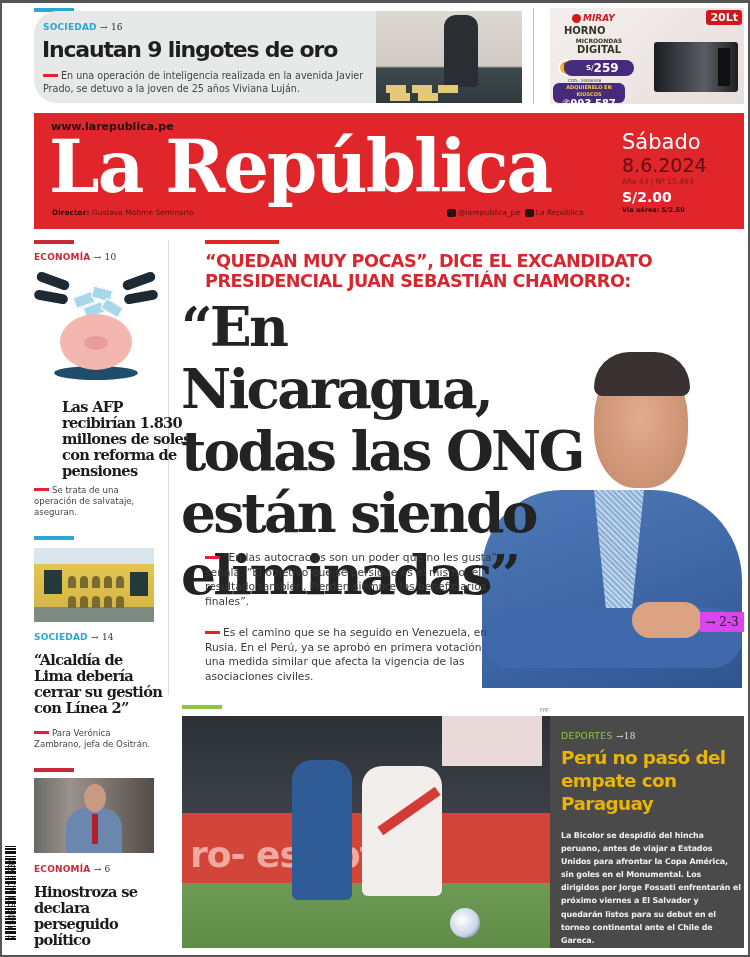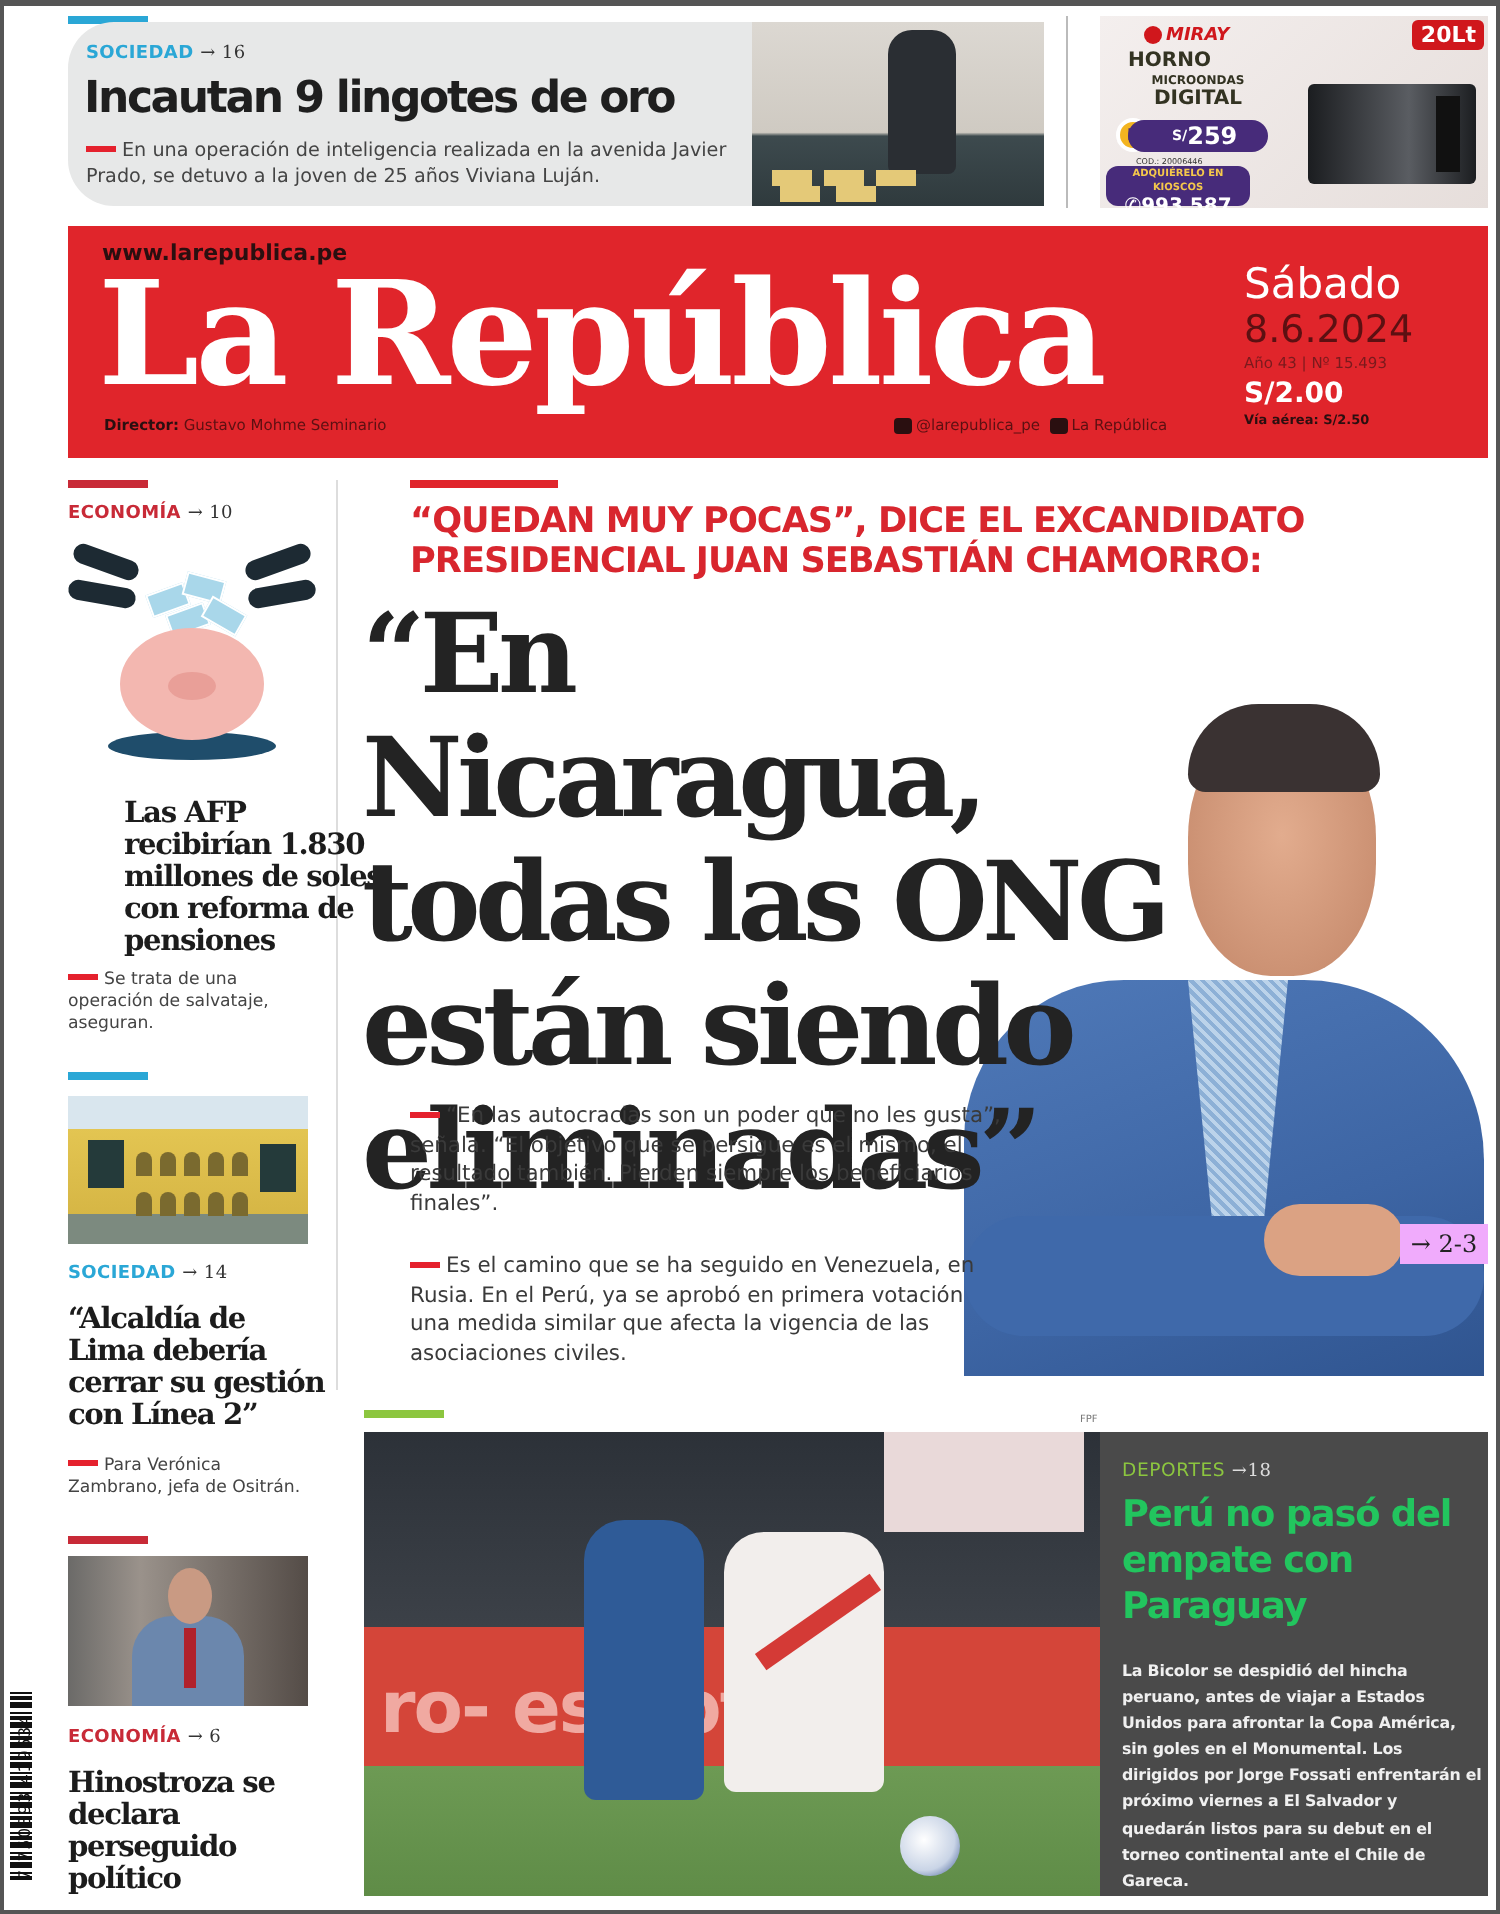--- a/index.html
+++ b/index.html
@@ -87,37 +87,37 @@
   .main-head { left: 181px; top: 296px; width: 430px; font-family: "DejaVu Serif", serif; font-weight: bold; font-size: 55px; line-height: 62px; letter-spacing: -2.8px; color: #232323; }
   .main-p { left: 205px; width: 300px; font-size: 10.7px; line-height: 14.5px; color: #3a3a3a; }
 
   .portrait { left: 482px; top: 340px; width: 260px; height: 348px; overflow: hidden; }
   .portrait .jacket { position: absolute; left: 0; top: 150px; width: 260px; height: 200px; background: linear-gradient(160deg, #4f79b8, #3d65a4 60%, #2f548f); border-radius: 80px 90px 0 0; }
   .portrait .shirt { position: absolute; left: 112px; top: 150px; width: 50px; height: 150px; background: repeating-linear-gradient(45deg, #bcd3ea 0 2px, #8db0d6 2px 4px); clip-path: polygon(0 0, 100% 0, 70% 100%, 30% 100%); }
   .portrait .face { position: absolute; left: 112px; top: 20px; width: 94px; height: 128px; background: radial-gradient(ellipse at 50% 45%, #e2ac8e, #c98e70 80%); border-radius: 46% 46% 44% 44%; }
   .portrait .hair { position: absolute; left: 112px; top: 12px; width: 96px; height: 44px; background: #3a3232; border-radius: 48px 48px 12px 12px; }
   .portrait .arms { position: absolute; left: 0; top: 268px; width: 260px; height: 60px; background: #3f69aa; border-radius: 30px; }
   .portrait .hand { position: absolute; left: 150px; top: 262px; width: 70px; height: 36px; background: #dba283; border-radius: 18px; }
-  .pg-badge { left: 700px; top: 612px; width: 44px; height: 20px; background: #f0abfc; font-family: "DejaVu Serif", serif; font-size: 12px; line-height: 20px; text-align: center; color: #222; }
+  .pg-badge { left: 700px; top: 612px; width: 44px; height: 20px; background: #d946ef; font-family: "DejaVu Serif", serif; font-size: 12px; line-height: 20px; text-align: center; color: #222; }
 
   
   .sports-bar { left: 182px; top: 705px; width: 40px; height: 4px; background: #8cc63f; }
   .credit { left: 540px; top: 707px; font-size: 5px; color: #777; }
   .sports-photo { left: 182px; top: 716px; width: 368px; height: 232px; overflow: hidden; background: linear-gradient(#2c3138 0, #3c4148 42%, #d44539 42%, #d44539 72%, #6d9a54 72%, #5f8c47); }
   .sports-photo .ad-text { position: absolute; left: 8px; top: 118px; font-size: 36px; font-weight: bold; color: #f0a9a1; letter-spacing: -1px; white-space: nowrap; }
   .sports-photo .p1 { position: absolute; left: 110px; top: 44px; width: 60px; height: 140px; background: #2f5b97; border-radius: 20px 20px 6px 6px; }
   .sports-photo .p2 { position: absolute; left: 180px; top: 50px; width: 80px; height: 130px; background: #f2eeec; border-radius: 20px 20px 6px 6px; }
   .sports-photo .sash { position: absolute; left: 192px; top: 90px; width: 70px; height: 10px; background: #d43a36; transform: rotate(-35deg); }
   .sports-photo .ball { position: absolute; left: 268px; top: 192px; width: 30px; height: 30px; border-radius: 50%; background: radial-gradient(circle at 40% 40%, #fff, #c9d4e6 60%, #2b4b8a); }
   .sports-photo .banner { position: absolute; left: 260px; top: 0; width: 100px; height: 50px; background: #e9d9d9; }
 
   .sports-box { left: 550px; top: 716px; width: 194px; height: 232px; background: #4a4a4a; }
   .sports-box .kicker { position: absolute; left: 11px; top: 14px; color: #8cc63f; font-weight: normal; font-size: 9.3px; letter-spacing: .3px; }
   .sports-box .kicker .pg { color: #ddd; }
-  .sports-box .title { position: absolute; left: 11px; top: 30px; width: 180px; font-weight: bold; font-size: 18.4px; line-height: 23px; letter-spacing: -0.6px; color: #22c55e; }
+  .sports-box .title { position: absolute; left: 11px; top: 30px; width: 180px; font-weight: bold; font-size: 18.4px; line-height: 23px; letter-spacing: -0.6px; color: #eab308; }
   .sports-box .body { position: absolute; left: 11px; top: 113px; width: 180px; font-weight: bold; font-size: 7.9px; line-height: 13.1px; color: #f0f0f0; letter-spacing: -0.1px; }
 </style>
 </head>
 <body>
 
 <div class="frame"></div>
 
 <div class="abs teaser-bar"></div>
 <div class="abs teaser">
   <div class="kicker"><span>SOCIEDAD</span> <span class="pg">→ 16</span></div>

